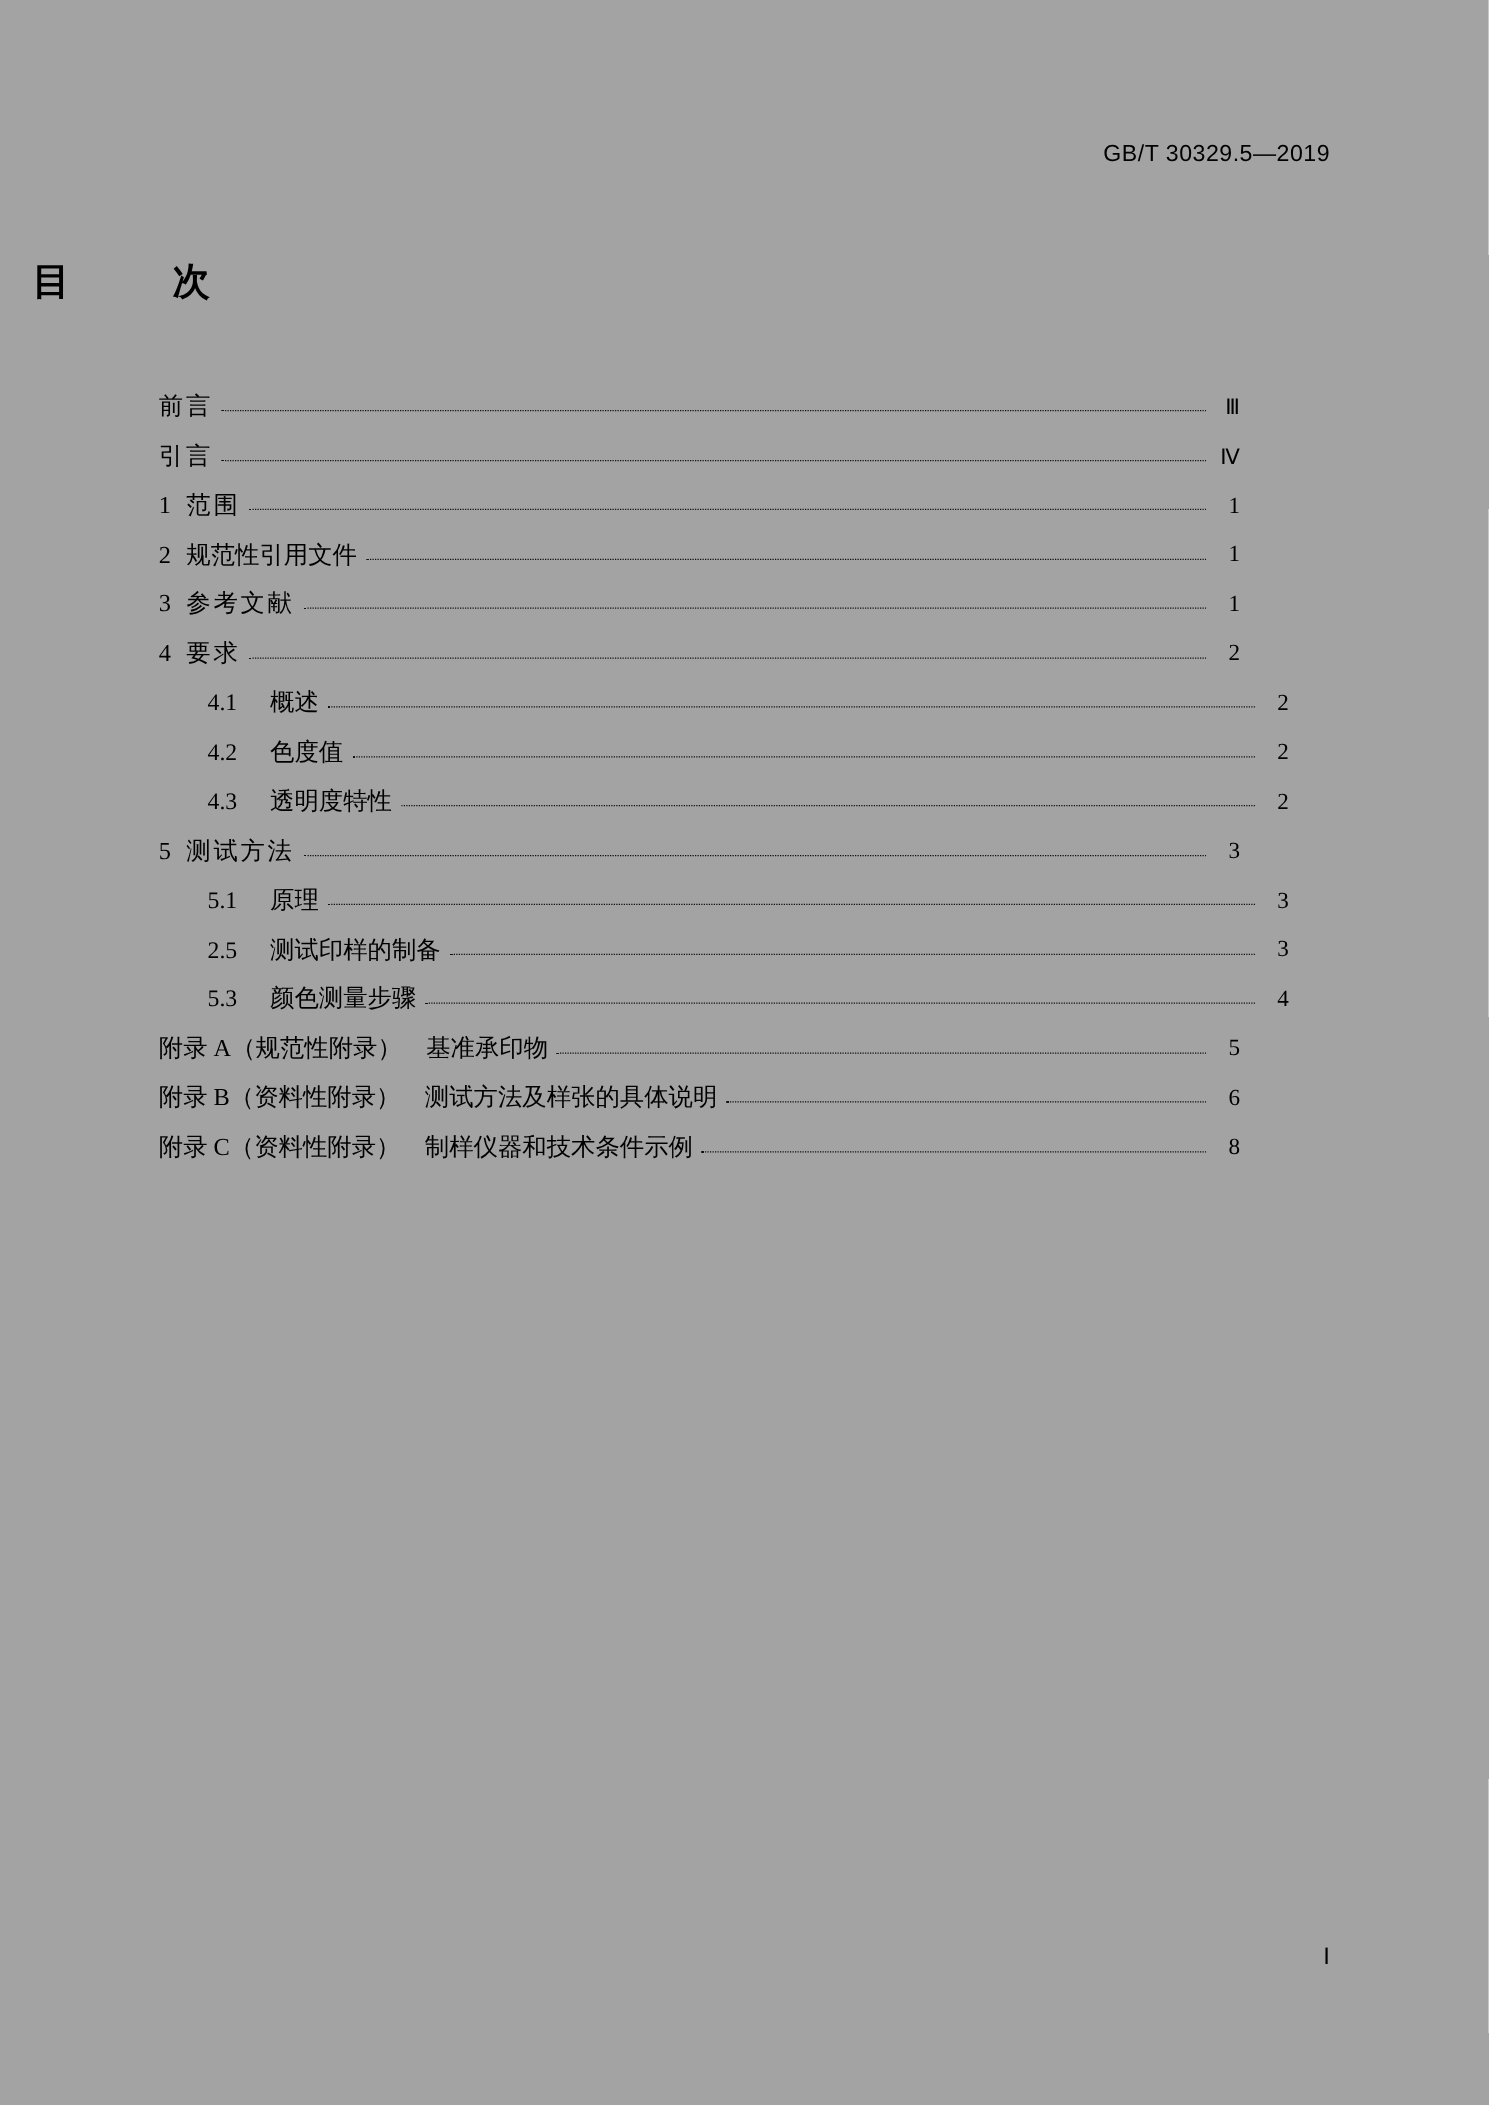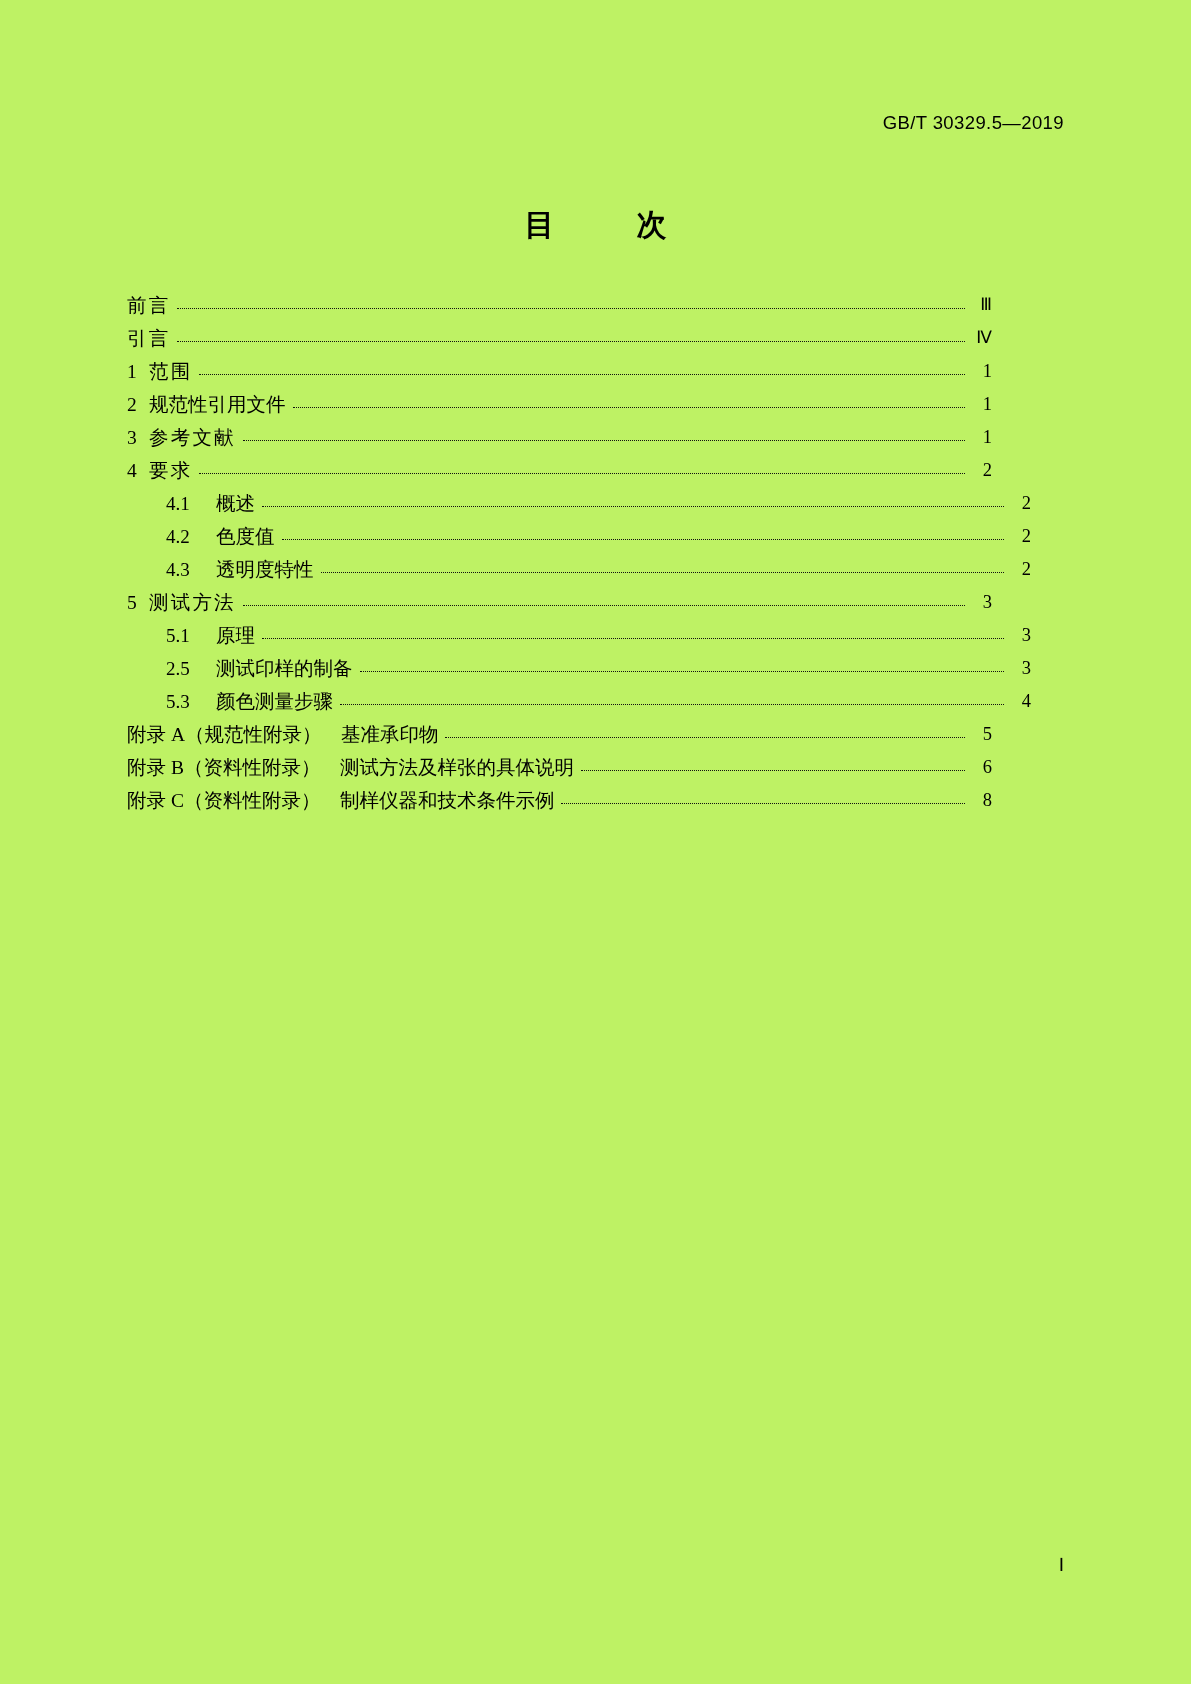--- a/index.html
+++ b/index.html
@@ -4,61 +4,62 @@
 <style>
   html, body {
     margin: 0;
     padding: 0;
     background: #ffffff;
   }
   .page {
     position: relative;
     width: 1191px;
     height: 1684px;
-    background: #bef264;
+    background: #a3a3a3;
     font-family: "Liberation Serif", "DejaVu Serif", serif;
     color: #000000;
     box-sizing: border-box;
   }
   .header-std {
     position: absolute;
     top: 112px;
     right: 127px;
     font-family: "Liberation Sans", sans-serif;
     font-size: 18.5px;
     letter-spacing: 0.4px;
     color: #000;
     white-space: nowrap;
   }
   .doc-title {
     position: absolute;
     top: 205px;
     left: 0;
     right: 0;
-    text-align: center;
+    text-align: left;
     font-size: 30px;
     font-weight: bold;
     letter-spacing: 26px;
     text-indent: 26px;
     font-family: Liberation Sans, sans-serif;
   }
   .toc {
     position: absolute;
     top: 296px;
     left: 127px;
     width: 865px;
   }
   .toc-row {
     display: flex;
-    align-items: flex-start;
+    align-items: center;
     width: 100%;
     font-size: 19.5px;
     line-height: 1.0;
     margin-bottom: 13.5px;
     white-space: nowrap;
+    margin-top: 20px;
   }
   .toc-row.sub {
     padding-left: 39px;
   }
   .num {
     display: inline-block;
     min-width: 22px;
     font-family: "Liberation Serif", serif;
   }
   .num.sub {

